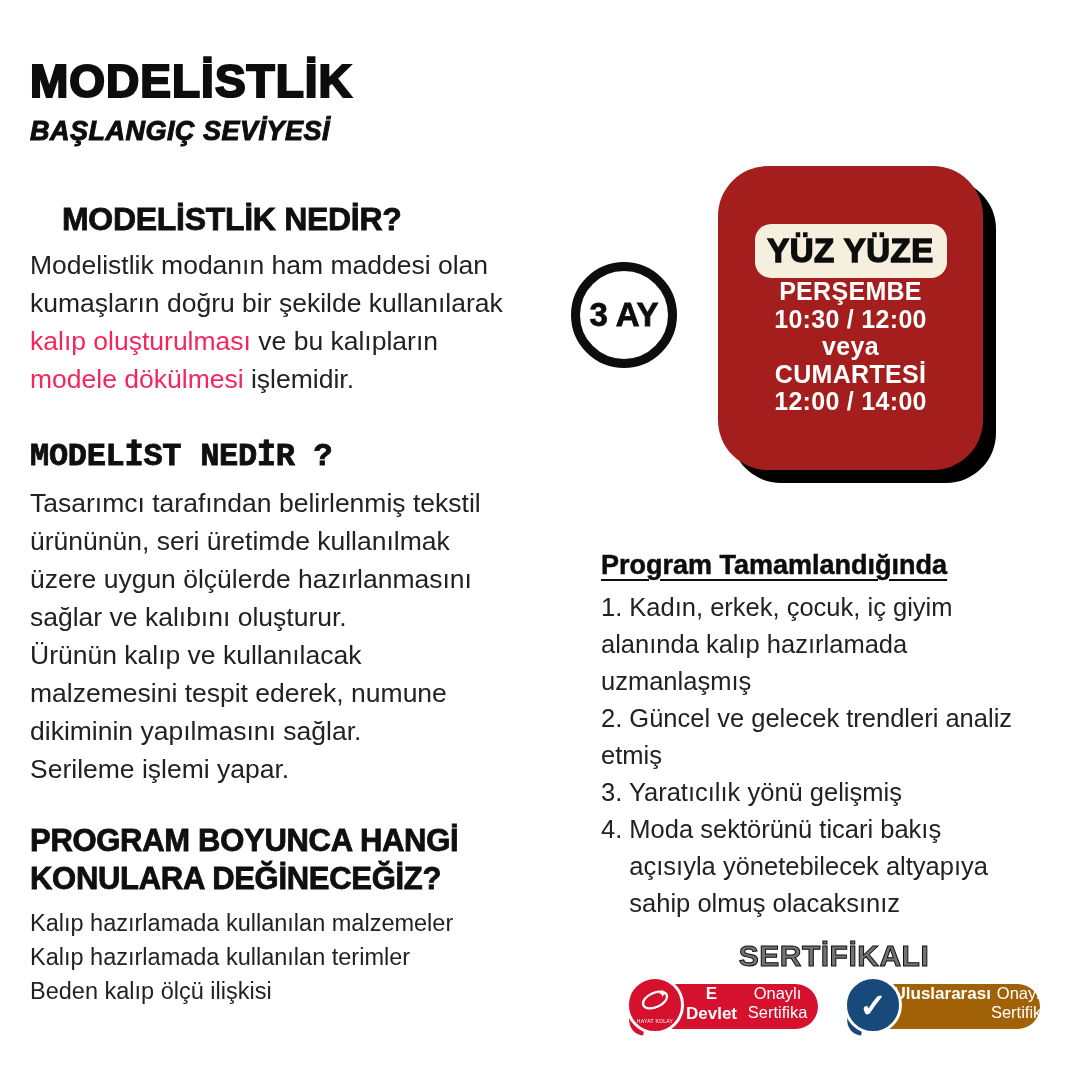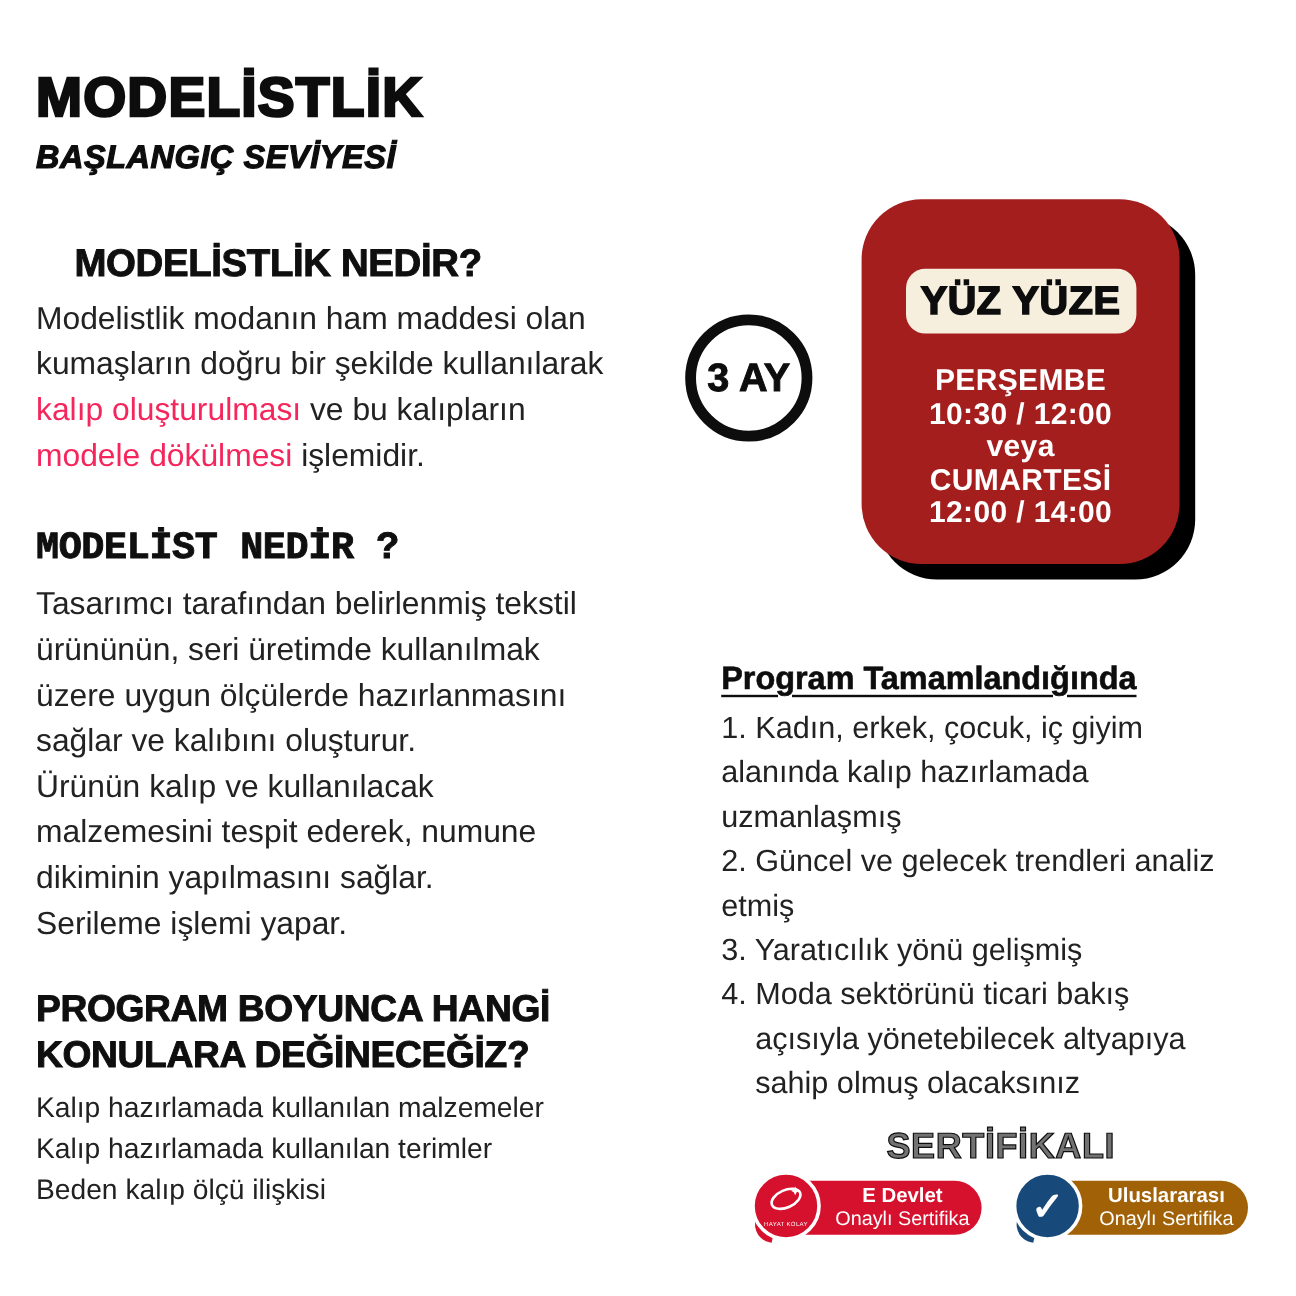--- a/index.html
+++ b/index.html
@@ -42,37 +42,37 @@
   .schedule-card{
     left:718px;top:166px;width:265px;height:304px;border-radius:50px;
     background:#A41E1E;box-shadow:13px 13px 0 0 #000;text-align:center;
   }
   .mode-pill{
     margin:58px auto 0 auto;width:192px;height:54px;border-radius:16px;background:#F6EFDE;
     display:flex;align-items:center;justify-content:center;
     font-size:33px;font-weight:bold;color:#0d0d0d;-webkit-text-stroke:1.4px #0d0d0d;
     letter-spacing:.5px;
   }
-  .schedule-lines{margin-top:26px;}
+  .schedule-lines{margin-top:0;}
   .sched-line{font-size:25px;font-weight:bold;color:#fff;line-height:27.5px;letter-spacing:.3px;}
 
   
   .completion-heading{
     left:601px;top:550px;font-size:27px;font-weight:bold;color:#0d0d0d;
     text-decoration:underline;text-underline-offset:5px;-webkit-text-stroke:.5px #0d0d0d;
   }
   .completion-body{left:601px;top:589px;width:460px;font-size:25.5px;line-height:37px;color:#222;white-space:pre-wrap;}
 
   
   .cert-heading{
     left:700px;top:939px;width:268px;text-align:center;font-size:30px;font-weight:bold;
     color:#737373;-webkit-text-stroke:1px #0d0d0d;letter-spacing:.5px;
   }
   .badge-pill{
-    position:absolute;height:45px;border-radius:23px;display:flex;flex-direction:column;
+    position:absolute;height:45px;border-radius:23px;display:flex;flex-direction:row;
     justify-content:center;text-align:center;color:#fff;
   }
   .badge-pill .l1{font-size:17px;font-weight:bold;line-height:20px;}
   .badge-pill .l2{font-size:16.5px;line-height:19px;}
   .badge-red-pill{left:640px;top:984px;width:178px;background:#D6112E;padding-left:46px;box-sizing:border-box;}
   .badge-blue-pill{left:858px;top:984px;width:182px;background:#a16207;padding-left:46px;box-sizing:border-box;}
   .badge-circle{
     position:absolute;width:52px;height:52px;border-radius:50%;border:3px solid #fff;
     display:flex;flex-direction:column;align-items:center;justify-content:center;
   }

